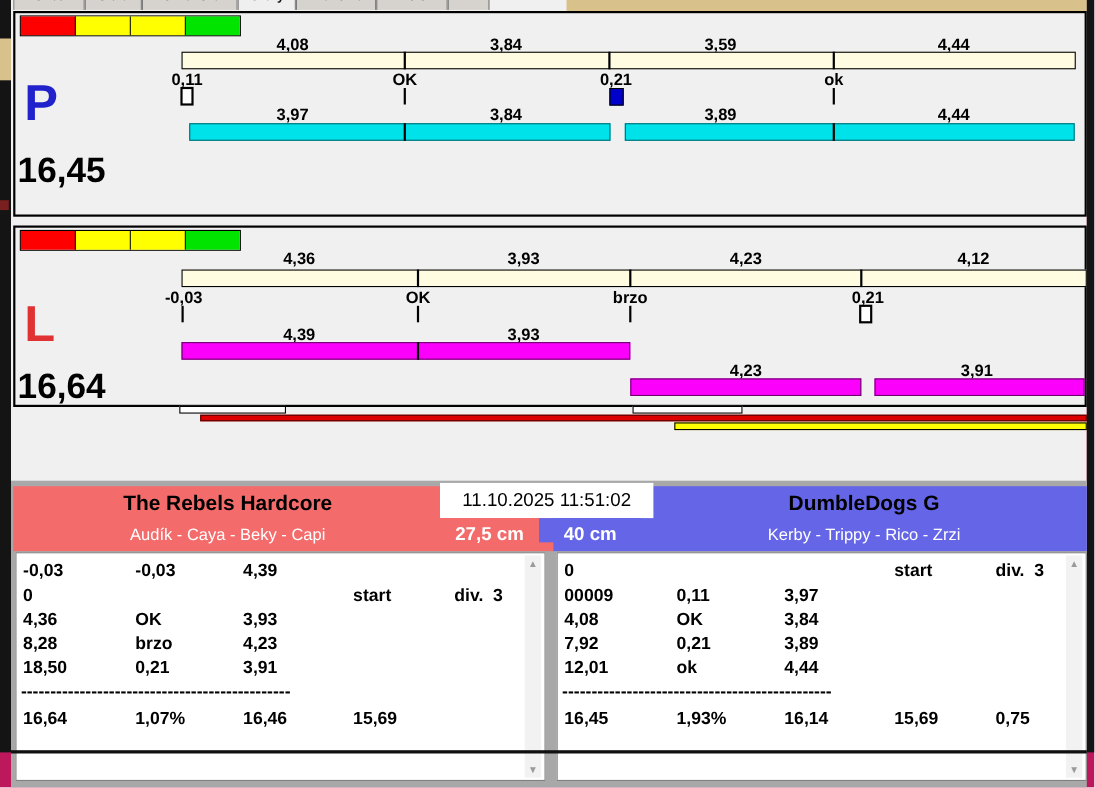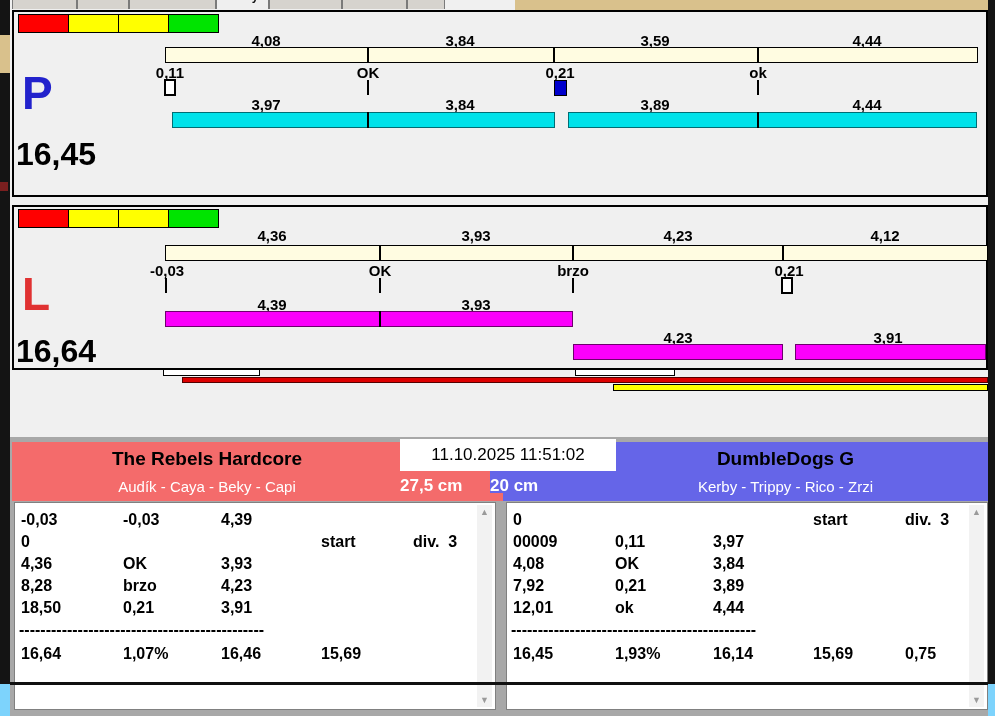--- a/index.html
+++ b/index.html
@@ -1,18 +1,18 @@
 <!DOCTYPE html>
 <html style="--chrome-tan: #d9c18c; --light1: #ff0000; --light2: #ffff00; --light3: #ffff00; --light4: #00e400; --bar-cream: #fffce1; --bar-cyan: #00e2ea; --bar-magenta: #fb00fb; --marker-blue: #0000cc; --letter-p: #2222cc; --letter-l: #e03232; --team-red: #f46b6b; --team-blue: #6565e8; --race-red: #dd0000; --race-yellow: #ffff00;"><head>
 <meta charset="utf-8">
 <style>
   html,body{margin:0;padding:0;background:#fff;}
   *{box-sizing:border-box;}
   body{font-family:"Liberation Sans", sans-serif;}
-  #stage{position:relative;width:995px;height:716px;background:#7dd3fc;overflow:hidden;}
+  #stage{position:relative;width:995px;height:716px;background:#be185d;overflow:hidden;}
 
   
   .left-strip{position:absolute;left:0;top:0;width:10px;height:684px;background:#141414;}
   .left-strip .tan{position:absolute;left:0;top:35px;width:10px;height:38px;background:var(--chrome-tan,#d9c18c);}
   .left-strip .darkred{position:absolute;left:0;top:182px;width:8px;height:9px;background:#7a1f1f;}
   .win-bg{position:absolute;left:10px;top:0;width:978px;height:684px;background:#f0f0f0;}
   .tan-top{position:absolute;left:515px;top:0;width:473px;height:12px;background:var(--chrome-tan,#d9c18c);}
   .right-strip{position:absolute;left:988px;top:0;width:7px;height:684px;background:#141414;}
 
   
@@ -56,24 +56,24 @@
   #scoreboard{position:absolute;left:10px;top:397px;width:978px;height:285px;background:#a8a8a8;margin-top:40px;}
   .team-panel{position:absolute;top:5px;height:59px;}
   #team-left{left:2px;width:491px;background:var(--team-red,#f46b6b);}
   #team-right{left:493px;width:485px;background:var(--team-blue,#6565e8);}
   .team-name{position:absolute;top:6px;font-size:19px;font-weight:bold;color:#000;text-align:center;}
   #team-left .team-name{left:0;width:390px;}
   #team-right .team-name{left:85px;right:5px;}
   .team-dogs{position:absolute;top:36px;font-size:15px;font-weight:normal;color:#fff;text-align:center;}
   #team-left .team-dogs{left:0;width:390px;}
   #team-right .team-dogs{left:85px;right:5px;}
-  .datetime-box{position:absolute;left:390px;top:2px;width:216px;height:32px;background:#fff;color:#000;
+  .datetime-box{position:absolute;left:390px;top:2px;width:194px;height:32px;background:#fff;color:#000;
                 font-size:17px;text-align:center;line-height:32px;white-space:pre;}
   .height-cell{position:absolute;top:34px;height:22px;color:#fff;font-size:17px;font-weight:bold;
-               line-height:30px;}
+               text-align:center;line-height:30px;}
   #height-left{left:390px;width:90px;background:var(--team-red,#f46b6b);}
   #height-right{left:480px;width:93px;background:var(--team-blue,#6565e8);}
 
   .stat-table{position:absolute;top:65px;width:482px;height:208px;background:#fff;border:1px solid #808080;overflow:hidden;}
   #table-left{left:4px;}
   #table-right{left:496px;}
   .trow{position:absolute;left:0;width:100%;height:22px;}
   .c{position:absolute;font-size:16px;font-weight:bold;color:#000;white-space:pre;}
   .c1{left:6px;} .c2{left:108px;} .c3{left:206px;} .c4{left:306px;} .c5{left:398px;}
   .sep{position:absolute;left:4px;width:282px;overflow:hidden;font-size:16px;font-weight:bold;white-space:nowrap;letter-spacing:0px;}
@@ -198,21 +198,21 @@
       <div class="team-dogs">Audík - Caya - Beky - Capi</div>
     </div>
 
     <div class="team-panel" id="team-right">
       <div class="team-name">DumbleDogs G</div>
       <div class="team-dogs">Kerby - Trippy - Rico - Zrzi</div>
     </div>
 
     <div class="datetime-box">11.10.2025 11:51:02</div>
     <div class="height-cell" id="height-left">27,5 cm</div>
-    <div class="height-cell" id="height-right">20 cm</div>
+    <div class="height-cell" id="height-right">40 cm</div>
 
     <div class="stat-table" id="table-left">
       <div class="trow" style="top:8px">
         <span class="c c1">-0,03</span>
         <span class="c c2">-0,03</span>
         <span class="c c3">4,39</span>
         <span class="c c4"></span>
         <span class="c c5"></span>
       </div>
       <div class="trow" style="top:30px">

